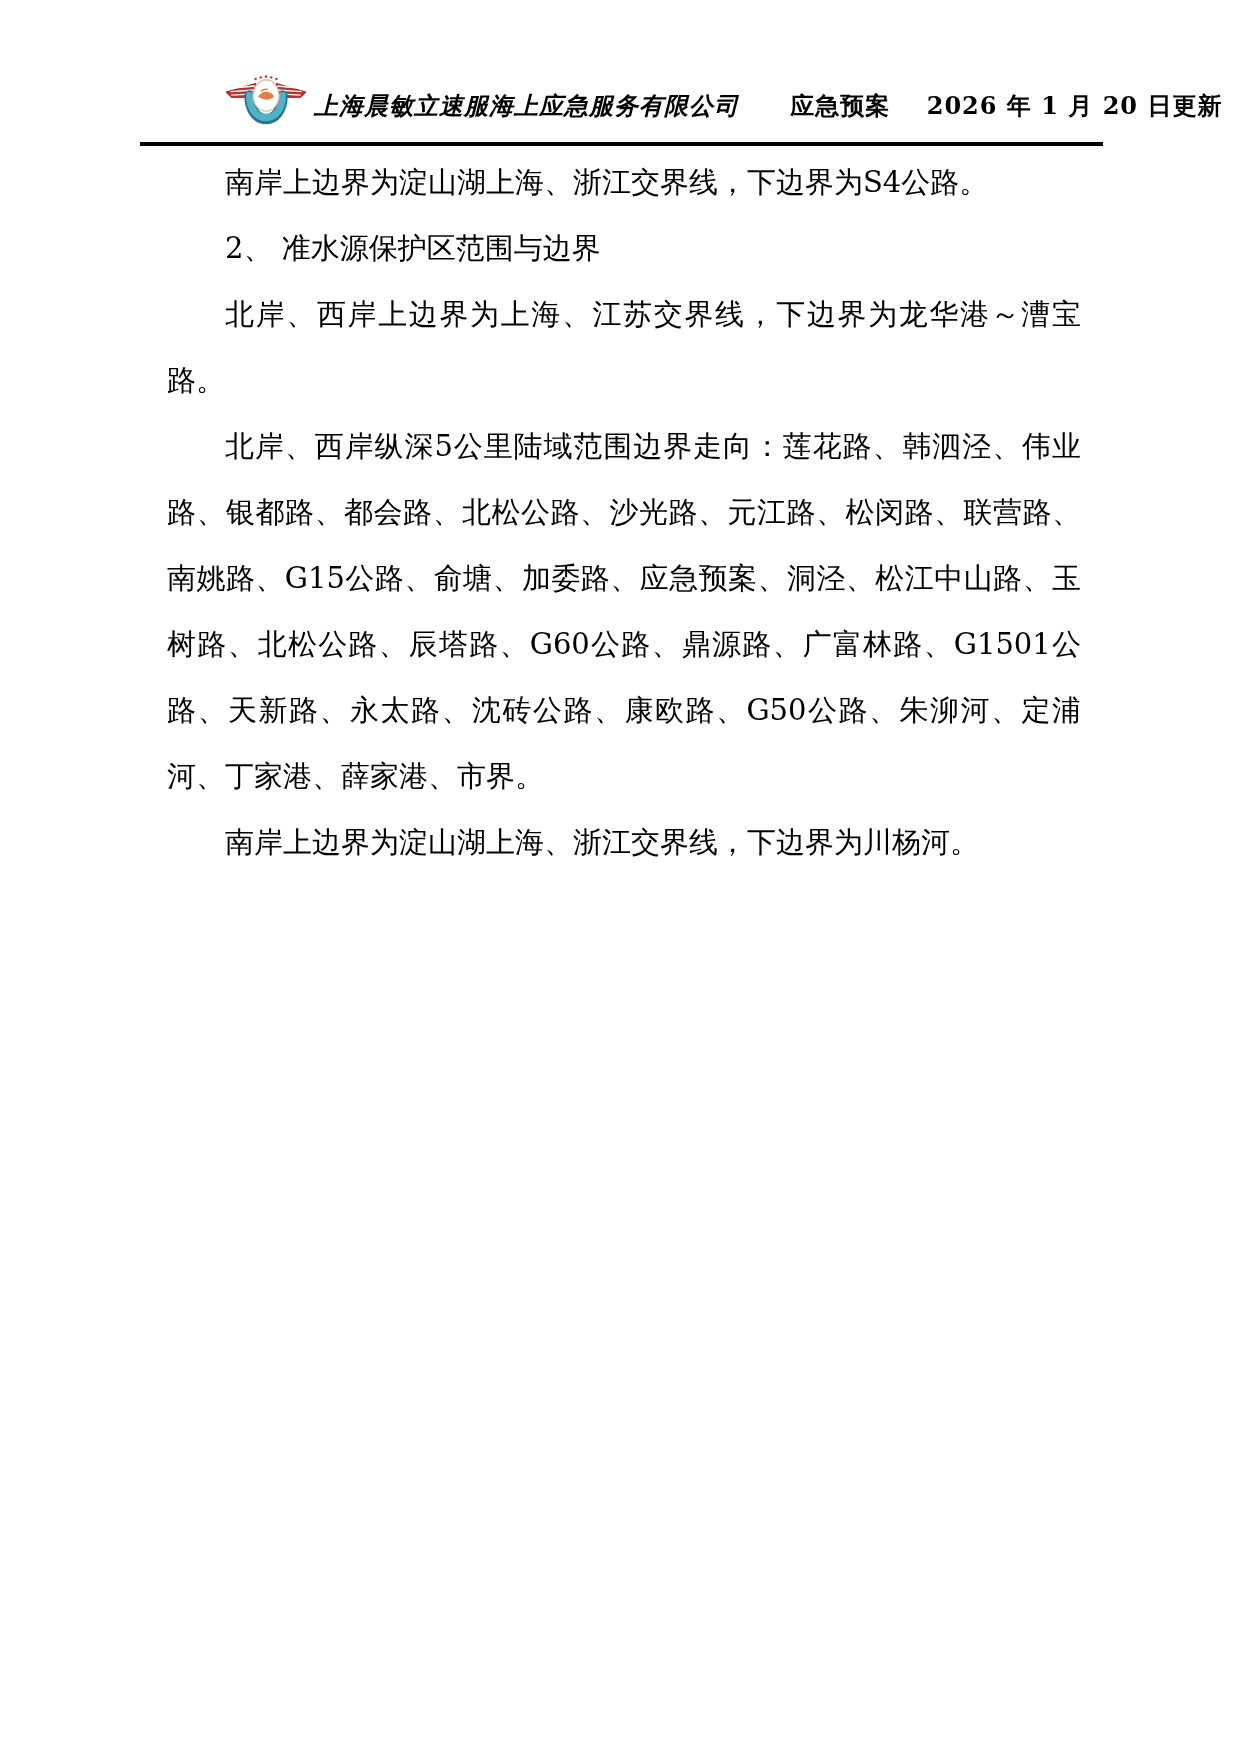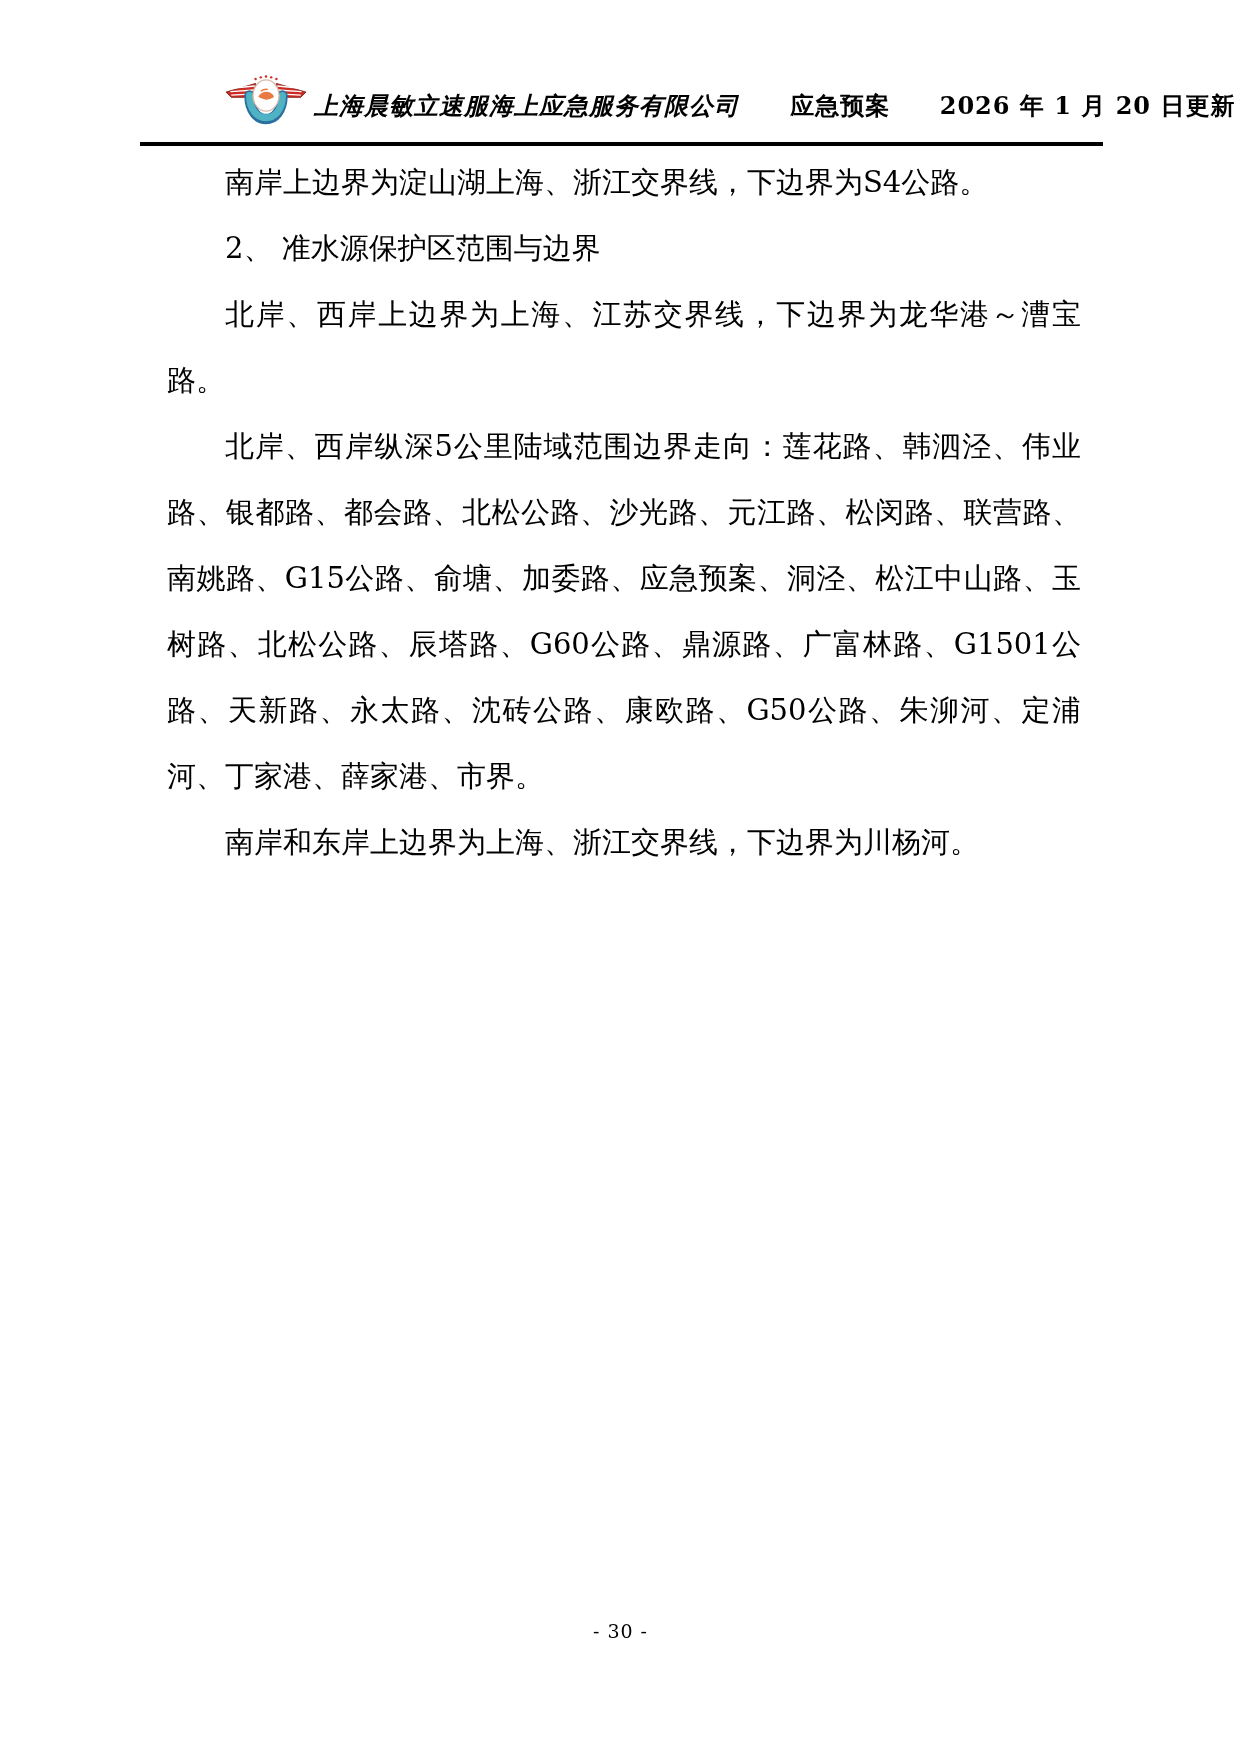--- a/index.html
+++ b/index.html
@@ -35,21 +35,21 @@
     flex: 0 0 auto;
   }
   .header-text {
     font-weight: bold;
     font-size: 24px;
     letter-spacing: 1px;
     white-space: nowrap;
   }
   .header-text .company { margin-left: 4px; font-style: italic; }
   .header-text .doclabel { margin-left: 42px; }
-  .header-text .update  { margin-left: 40px; }
+  .header-text .update  { margin-left: 27px; }
   .header-rule {
     margin-top: 2px;
     height: 0;
     border-bottom: 4px solid #000000;
   }
   
   .doc-body {
     position: absolute;
     top: 149px;
     left: 167px;
@@ -121,20 +121,17 @@
       </div>
     </div>
     <div class="header-rule"></div>
   </header>
 
   <main class="doc-body">
     <p>南岸上边界为淀山湖上海、浙江交界线，下边界为S4公路。</p>
     <p>2、 准水源保护区范围与边界</p>
     <p>北岸、西岸上边界为上海、江苏交界线，下边界为龙华港～漕宝路。</p>
     <p>北岸、西岸纵深5公里陆域范围边界走向：莲花路、韩泗泾、伟业路、银都路、都会路、北松公路、沙光路、元江路、松闵路、联营路、南姚路、G15公路、俞塘、加委路、应急预案、洞泾、松江中山路、玉树路、北松公路、辰塔路、G60公路、鼎源路、广富林路、G1501公路、天新路、永太路、沈砖公路、康欧路、G50公路、朱泖河、定浦河、丁家港、薛家港、市界。</p>
-    <p>南岸和东岸上边界为上海、浙江交界线，下边界为川杨河。</p>
+    <p>南岸上边界为淀山湖上海、浙江交界线，下边界为川杨河。</p>
   </main>
 
-  <footer class="page-footer">
-    <span>- 30 -</span>
-  </footer>
 
 </div>
 
 </body></html>

